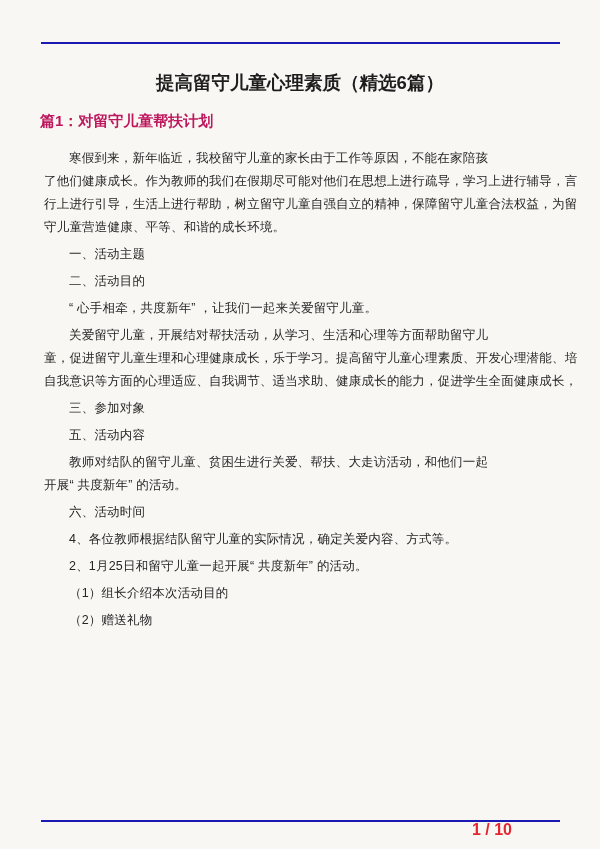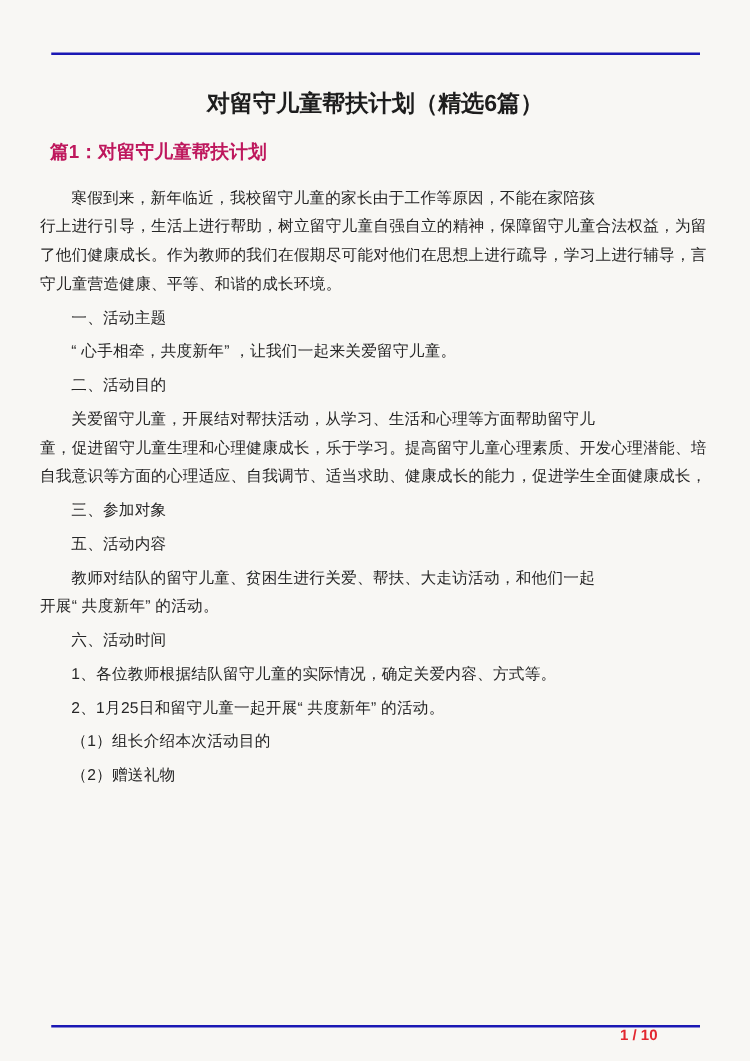--- a/index.html
+++ b/index.html
@@ -28,86 +28,86 @@
   }
   .article-heading {
     position:absolute;
     top:112px; left:40px;
     font-size:15px;
     font-weight:bold;
     color:#be185d;
   }
   .article-body {
     position:absolute;
-    top:147px; left:32px;
+    top:147px; left:44px;
     width:522px;
   }
   .block { margin:0 0 4px 0; }
   .line {
     height:23px;
     line-height:23px;
     font-size:12.5px;
     white-space:nowrap;
     letter-spacing:0.2px;
   }
   .line.indent { padding-left:25px; }
   .page-num {
     position:absolute;
-    top:821px; right:74px;
-    font-size:12px;
+    top:821px; right:88px;
+    font-size:16px;
     font-weight:bold;
     color:#e22730;
   }
 </style>
 </head>
 <body>
 
 <div class="page">
   <div class="rule top"></div>
 
-  <div class="doc-title">对留守儿童帮扶计划（精选6篇）</div>
+  <div class="doc-title">提高留守儿童心理素质（精选6篇）</div>
 
   <div class="article-heading">篇1：对留守儿童帮扶计划</div>
 
   <div class="article-body">
       <div class="block">
         <div class="line indent">寒假到来，新年临近，我校留守儿童的家长由于工作等原因，不能在家陪孩</div>
+        <div class="line">了他们健康成长。作为教师的我们在假期尽可能对他们在思想上进行疏导，学习上进行辅导，言</div>
         <div class="line">行上进行引导，生活上进行帮助，树立留守儿童自强自立的精神，保障留守儿童合法权益，为留</div>
-        <div class="line">了他们健康成长。作为教师的我们在假期尽可能对他们在思想上进行疏导，学习上进行辅导，言</div>
         <div class="line">守儿童营造健康、平等、和谐的成长环境。</div>
       </div>
       <div class="block">
         <div class="line indent">一、活动主题</div>
       </div>
       <div class="block">
-        <div class="line indent">“ 心手相牵，共度新年” ，让我们一起来关爱留守儿童。</div>
+        <div class="line indent">二、活动目的</div>
       </div>
       <div class="block">
-        <div class="line indent">二、活动目的</div>
+        <div class="line indent">“ 心手相牵，共度新年” ，让我们一起来关爱留守儿童。</div>
       </div>
       <div class="block">
         <div class="line indent">关爱留守儿童，开展结对帮扶活动，从学习、生活和心理等方面帮助留守儿</div>
         <div class="line">童，促进留守儿童生理和心理健康成长，乐于学习。提高留守儿童心理素质、开发心理潜能、培</div>
         <div class="line">自我意识等方面的心理适应、自我调节、适当求助、健康成长的能力，促进学生全面健康成长，</div>
       </div>
       <div class="block">
         <div class="line indent">三、参加对象</div>
       </div>
       <div class="block">
         <div class="line indent">五、活动内容</div>
       </div>
       <div class="block">
         <div class="line indent">教师对结队的留守儿童、贫困生进行关爱、帮扶、大走访活动，和他们一起</div>
         <div class="line">开展“ 共度新年” 的活动。</div>
       </div>
       <div class="block">
         <div class="line indent">六、活动时间</div>
       </div>
       <div class="block">
-        <div class="line indent">1、各位教师根据结队留守儿童的实际情况，确定关爱内容、方式等。</div>
+        <div class="line indent">4、各位教师根据结队留守儿童的实际情况，确定关爱内容、方式等。</div>
       </div>
       <div class="block">
         <div class="line indent">2、1月25日和留守儿童一起开展“ 共度新年” 的活动。</div>
       </div>
       <div class="block">
         <div class="line indent">（1）组长介绍本次活动目的</div>
       </div>
       <div class="block">
         <div class="line indent">（2）赠送礼物</div>
       </div>

